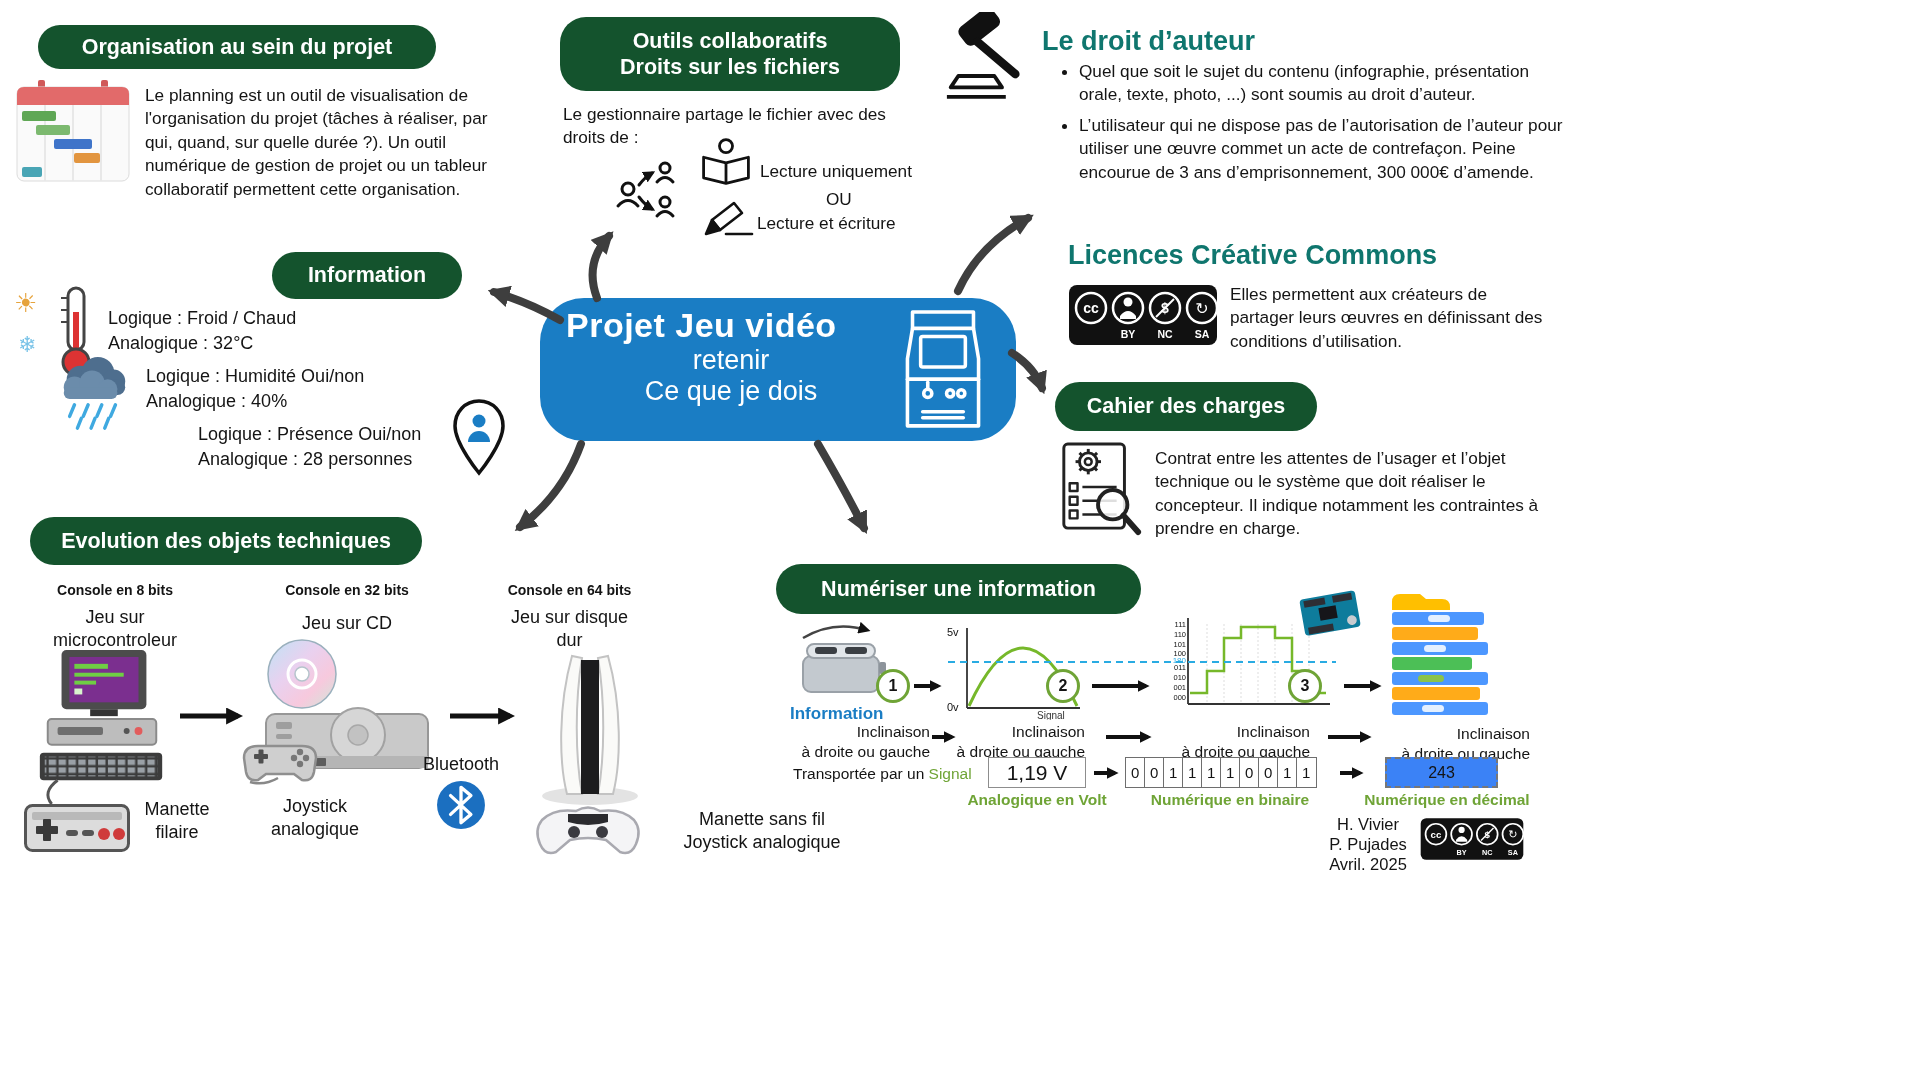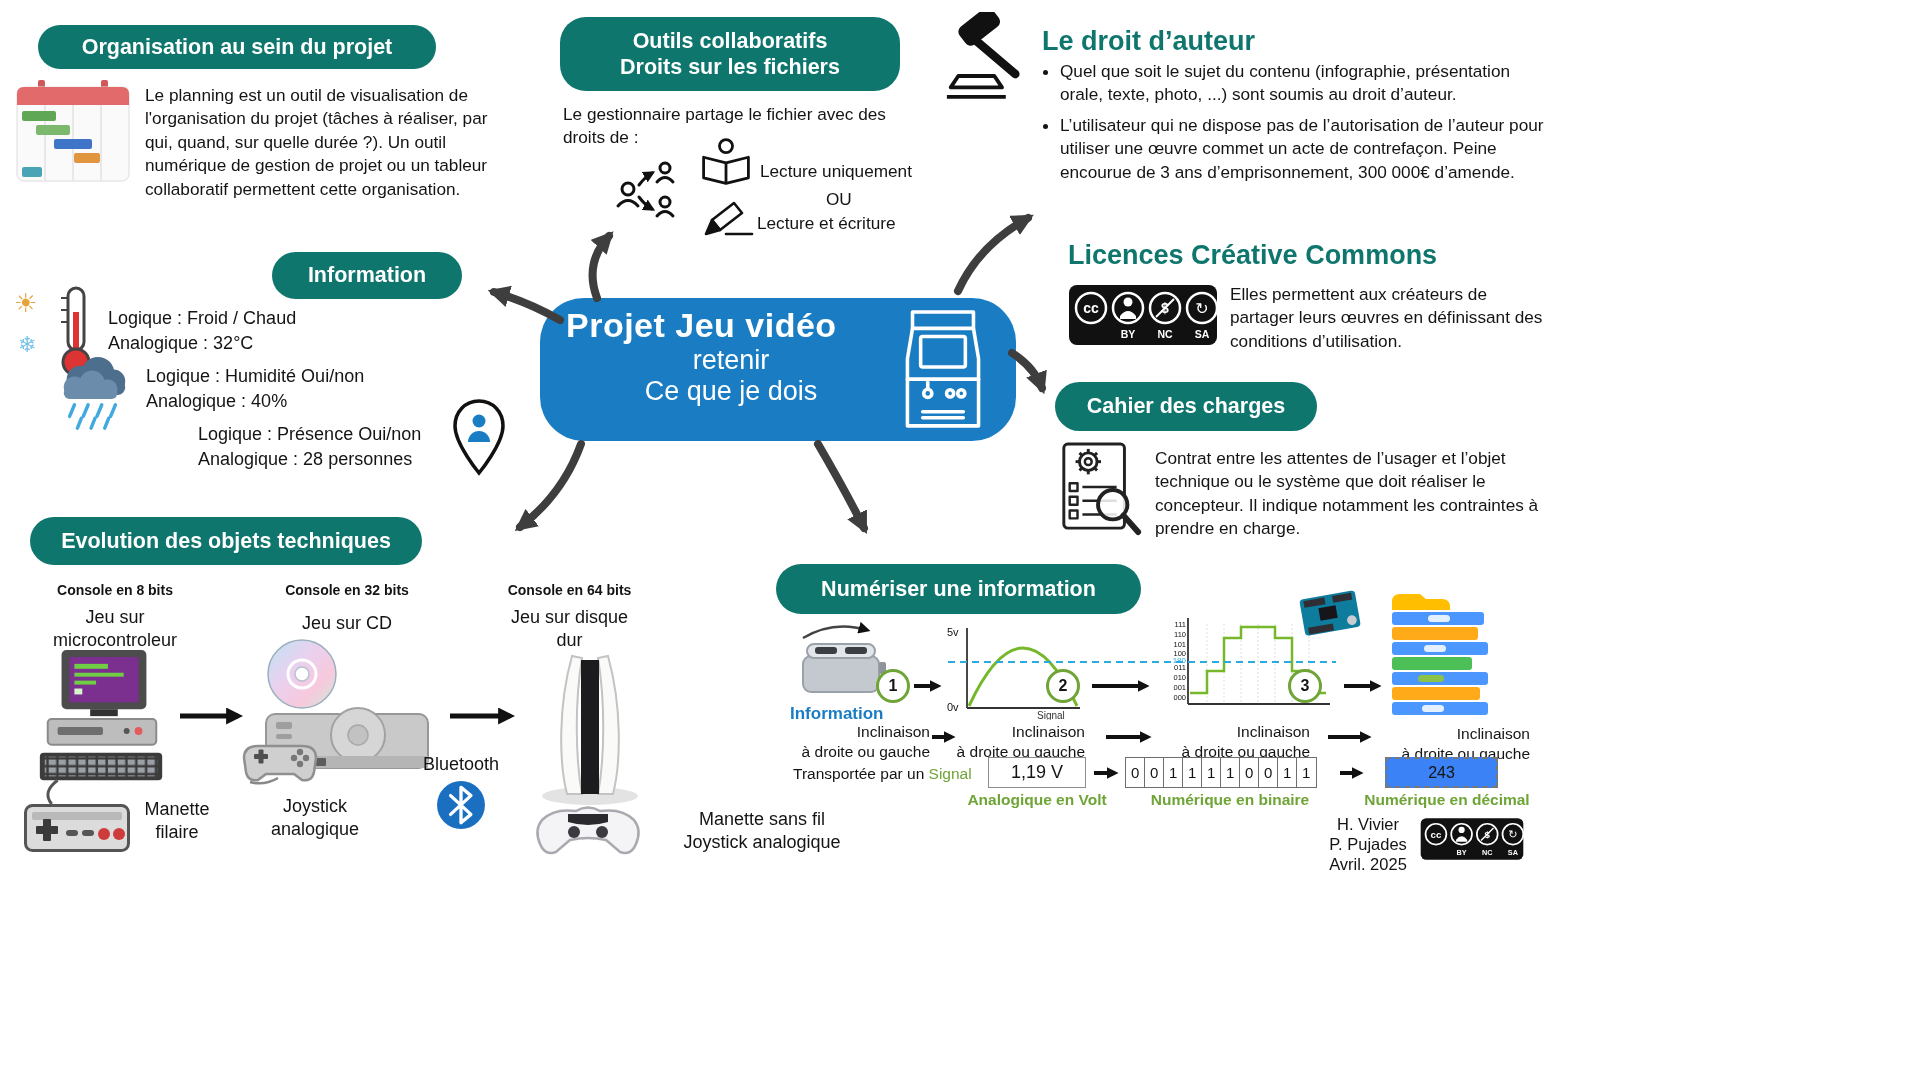--- a/index.html
+++ b/index.html
@@ -1,38 +1,38 @@
 <!DOCTYPE html>
 <html><head>
 <meta charset="utf-8">
 <style>
   *{margin:0;padding:0;box-sizing:border-box}
   html,body{width:1920px;height:1080px}
   body{position:relative;background:#fff;font-family:"Liberation Sans",sans-serif;color:#141414;overflow:hidden}
   .abs{position:absolute}
-  .pill{background:#0f766e;color:#fff;font-weight:bold;border-radius:26px;display:flex;flex-direction:column;align-items:center;justify-content:center;text-align:center;font-size:21.5px;line-height:1.22}
+  .pill{background:#14532d;color:#fff;font-weight:bold;border-radius:26px;display:flex;flex-direction:column;align-items:center;justify-content:center;text-align:center;font-size:21.5px;line-height:1.22}
   .center-box{background:#1a7dc4;border-radius:44px;color:#fff}
   .center-title{font-size:34px;font-weight:bold;letter-spacing:.5px}
   .center-sub{font-size:27px;text-align:center}
   .red-h{color:#0f766e;font-weight:bold;font-size:27px;white-space:nowrap}
   .txt{font-size:17.2px;line-height:1.36;color:#141414}
   .b{font-weight:normal}
   .info-line{font-size:18px;line-height:1.4;white-space:nowrap}
   .con-h{font-size:14px;font-weight:bold;text-align:center;white-space:nowrap}
   .con-t{font-size:18px;text-align:center;line-height:1.25}
   .glabel{color:#6fa436;font-weight:bold;font-size:15.5px;text-align:center;white-space:nowrap}
   .green{color:#6fa436}
   .small-t{font-size:15.5px;line-height:1.28;text-align:right}
-  .vbox{border:1.5px solid #8d8d8d;display:flex;align-items:center;justify-content:center;font-size:18px;background:#fff}
+  .vbox{border:1.5px solid #8d8d8d;display:flex;align-items:center;justify-content:center;font-size:21px;background:#fff}
   .cells{display:flex}
   .cell{width:20.5px;height:31px;border:1.5px solid #6e6e6e;margin-left:-1.5px;display:flex;align-items:center;justify-content:center;font-size:15px;background:#fff}
   .cell:first-child{margin-left:0}
   .dashedbox{border:2px dashed #777;display:flex;align-items:center;justify-content:center;font-size:16px;background:#3b82f6}
   .stepc{width:34px;height:34px;border:3.5px solid #6fa436;border-radius:50%;background:#fff;display:flex;align-items:center;justify-content:center;font-weight:bold;font-size:16px;z-index:4}
-  ul.bullets{margin-left:8px;width:492px}
+  ul.bullets{margin-left:27px;width:492px}
   ul.bullets li{margin-bottom:7px;font-size:17.2px;line-height:1.36}
   .credits{font-size:16.5px;line-height:1.22;text-align:center}
   .blue-label{color:#1a7dc4;font-weight:bold;font-size:17px}
   .nowrap{white-space:nowrap}
 </style>
 </head>
 <body>
 
 <div class="abs pill" style="left:38px;top:25px;width:398px;height:44px">
   <div>Organisation au sein du projet</div>

